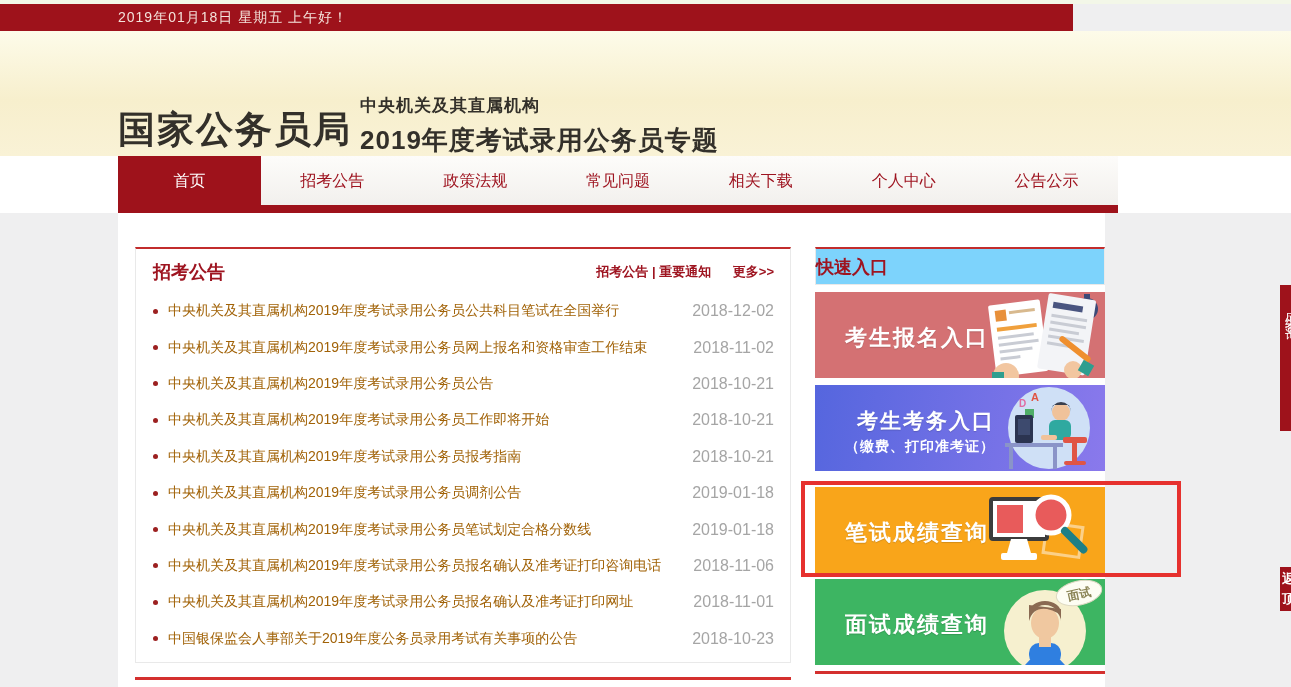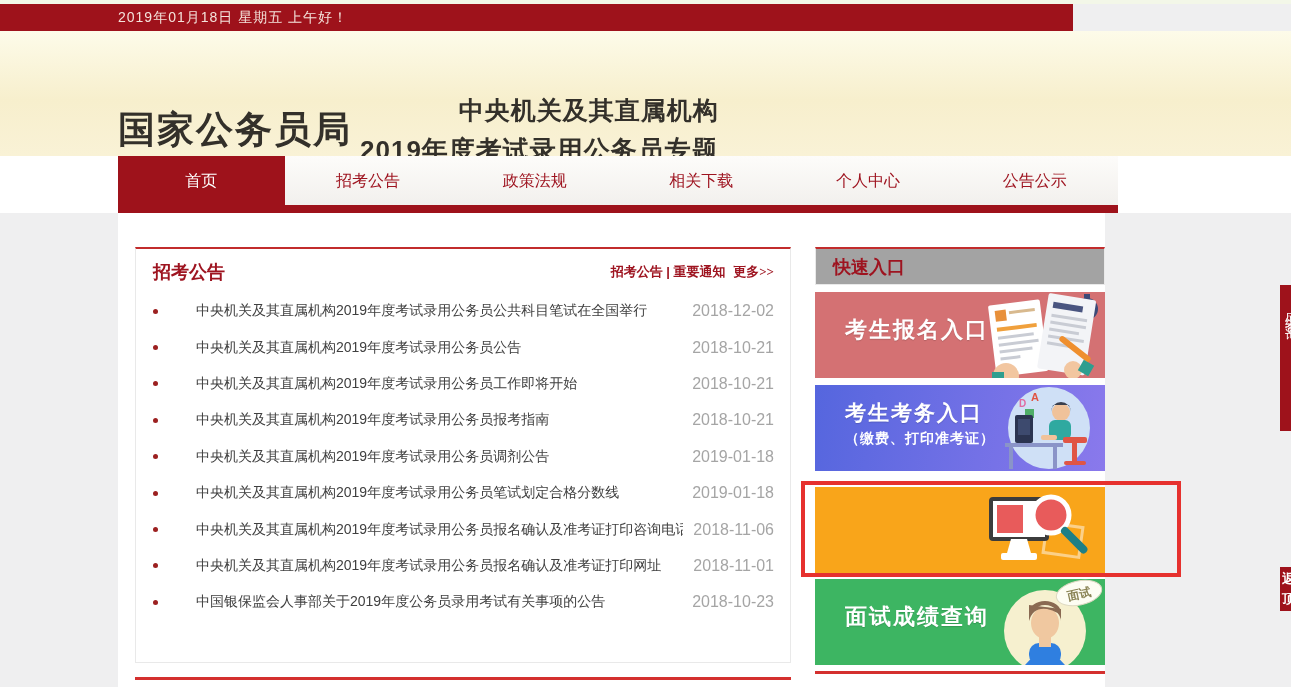--- a/index.html
+++ b/index.html
@@ -20,21 +20,21 @@
   
   .site-header {
     position:absolute; left:0; top:31px; width:1291px; height:125px;
     background:linear-gradient(180deg,#fdfbe9 0%,#f7efcd 55%,#f9f2d6 100%);
   }
   .brand-title {
     position:absolute; left:118px; top:74px;
     font-size:37px; font-weight:bold; color:#33302a; letter-spacing:2px;
   }
   .sub-block { position:absolute; left:360px; top:63px; color:#33302a; }
-  .sub-line1 { font-size:25px; font-weight:bold; letter-spacing:1px;text-align:right; }
+  .sub-line1 { font-size:17px; font-weight:bold; letter-spacing:1px; }
   .sub-line2 { font-size:26px; font-weight:bold; margin-top:6px; letter-spacing:1px; }
   
   .nav-bg { position:absolute; left:0; top:156px; width:1291px; height:57px; background:#ffffff; }
   .nav { position:absolute; left:118px; top:156px; width:1000px; height:49px; display:flex; }
   .nav-tab {
     flex:1; text-align:center; line-height:49px; font-size:16px;
     color:#9e1420; background:linear-gradient(180deg,#fdfcfa,#f2f0ed);
     cursor:pointer;
   }
   .nav-tab.active { background:#9e121b; color:#ffffff; }
@@ -45,36 +45,36 @@
   .panel {
     position:absolute; left:135px; top:247px; width:656px; height:416px;
     background:#fff; border:1px solid #e9e9e9; border-top:2px solid #c22c2c;
   }
   .panel-head {
     height:40px; display:flex; align-items:center; justify-content:space-between;
     padding:0 16px 0 17px; padding-top:6px;
   }
   .panel-title { font-size:18px; font-weight:bold; color:#9e1420; }
   .panel-links { font-size:13px; font-weight:bold; color:#9e1420; }
-  .panel-links .more { margin-left:4px; cursor:pointer;font-family:Liberation Serif, serif; }
+  .panel-links .more { margin-left:18px; cursor:pointer; }
   .panel-links .tabs { cursor:pointer; }
   .news-list { padding:4px 16px 0 17px; }
   .news-row { height:36.4px; display:flex; align-items:center; }
   .bullet { width:5px; height:5px; border-radius:50%; background:#9c2020; margin-right:10px; flex:none; }
-  .news-title { font-size:14px; color:#404040; flex:1; white-space:nowrap; overflow:hidden; cursor:pointer;margin-left:28px; }
+  .news-title { font-size:14px; color:#a16207; flex:1; white-space:nowrap; overflow:hidden; cursor:pointer; }
   .news-date { font-size:16px; color:#a5a5a5; margin-left:10px; flex:none; }
   
   .quick-box {
     position:absolute; left:815px; top:247px; width:290px; height:38px;
-    background:#a3a3a3; border:1px solid #e9e9e9; border-top:2px solid #c22c2c;
-    display:flex; align-items:center; padding-left:17px;text-align:center;
+    background:#7dd3fc; border:1px solid #e9e9e9; border-top:2px solid #c22c2c;
+    display:flex; align-items:center; text-align:center;
   }
   .quick-title { font-size:18px; font-weight:bold; color:#9e1420; }
   .card { position:absolute; left:815px; width:290px; height:86px; overflow:hidden; cursor:pointer; }
-  .card .label-wrap { position:absolute; left:30px; top:0; height:76px; display:flex; flex-direction:column; justify-content:center; z-index:2; }
+  .card .label-wrap { position:absolute; left:30px; top:8px; height:76px; display:flex; flex-direction:column; justify-content:center; z-index:2;align-items:flex-end; }
   .card .label { color:#fff; font-size:22px; font-weight:bold; letter-spacing:2px; text-shadow:0 1px 1px rgba(0,0,0,.15); }
   .card .sublabel { color:#fff; font-size:14px; font-weight:bold; margin-top:3px; letter-spacing:1px; }
   .card1 { top:292px; background:#d47173; }
   .card2 { top:385px; background:linear-gradient(100deg,#5566de 0%,#8a79ec 100%); }
   .card2 .label { font-size:21px; }
   .card3 { top:487px; background:#f9a51a; }
   .card4 { top:579px; background:#3db562; }
   .card svg { position:absolute; right:0; top:0; }
   
   .highlight-rect {
@@ -117,20 +117,21 @@
     <div class="sub-line1">中央机关及其直属机构</div>
     <div class="sub-line2">2019年度考试录用公务员专题</div>
   </div>
 </div>
 
 <div class="nav-bg"></div>
 <div class="nav">
   <div class="nav-tab active">首页</div>
   <div class="nav-tab">招考公告</div>
   <div class="nav-tab">政策法规</div>
+  <div class="nav-tab">常见问题</div>
   <div class="nav-tab">相关下载</div>
   <div class="nav-tab">个人中心</div>
   <div class="nav-tab">公告公示</div>
 </div>
 <div class="nav-underline"></div>
 
 <div class="main-wrap"></div>
 
 <div class="panel">
   <div class="panel-head">
@@ -138,20 +139,25 @@
     <span class="panel-links">
       <span class="tabs">招考公告 | 重要通知</span>
       <span class="more">更多&gt;&gt;</span>
     </span>
   </div>
   <div class="news-list">
     <div class="news-row">
       <span class="bullet"></span>
       <span class="news-title">中央机关及其直属机构2019年度考试录用公务员公共科目笔试在全国举行</span>
       <span class="news-date">2018-12-02</span>
+    </div>
+    <div class="news-row">
+      <span class="bullet"></span>
+      <span class="news-title">中央机关及其直属机构2019年度考试录用公务员网上报名和资格审查工作结束</span>
+      <span class="news-date">2018-11-02</span>
     </div>
     <div class="news-row">
       <span class="bullet"></span>
       <span class="news-title">中央机关及其直属机构2019年度考试录用公务员公告</span>
       <span class="news-date">2018-10-21</span>
     </div>
     <div class="news-row">
       <span class="bullet"></span>
       <span class="news-title">中央机关及其直属机构2019年度考试录用公务员工作即将开始</span>
       <span class="news-date">2018-10-21</span>
@@ -256,20 +262,23 @@
 <div class="card card3">
   <svg width="160" height="86" viewBox="0 0 160 86">
     <rect x="100" y="38" width="36" height="30" fill="none" stroke="#fbd089" stroke-width="3" transform="rotate(8 118 53)"></rect>
     <rect x="46" y="12" width="56" height="40" rx="2" fill="#ffffff" stroke="#3c3c3c" stroke-width="4"></rect>
     <rect x="52" y="18" width="26" height="28" fill="#e85b5b"></rect>
     <path d="M66 52 L82 52 L86 66 L62 66 Z" fill="#ffffff"></path>
     <rect x="56" y="66" width="36" height="7" rx="2" fill="#ffffff"></rect>
     <circle cx="106" cy="28" r="18" fill="#e85b5b" stroke="#ffffff" stroke-width="5"></circle>
     <rect x="116" y="40" width="34" height="8" rx="4" fill="#1e7f86" transform="rotate(45 120 44)"></rect>
   </svg>
+  <div class="label-wrap">
+    <span class="label">笔试成绩查询</span>
+  </div>
 </div>
 
 <div class="card card4">
   <svg width="160" height="86" viewBox="0 0 160 86">
     <circle cx="100" cy="52" r="41" fill="#f6f0cf"></circle>
     <path d="M80 86 q20 -24 40 0 z" fill="#2f7fe0"></path>
     <rect x="84" y="64" width="32" height="22" rx="10" fill="#2f7fe0"></rect>
     <rect x="94" y="56" width="12" height="12" fill="#f0c8a0"></rect>
     <ellipse cx="100" cy="44" rx="14" ry="16" fill="#f0c8a0"></ellipse>
     <path d="M84 42 a16 16 0 0 1 32 0 l0 -8 a16 12 0 0 0 -32 0 z" fill="#8a6a52"></path>

